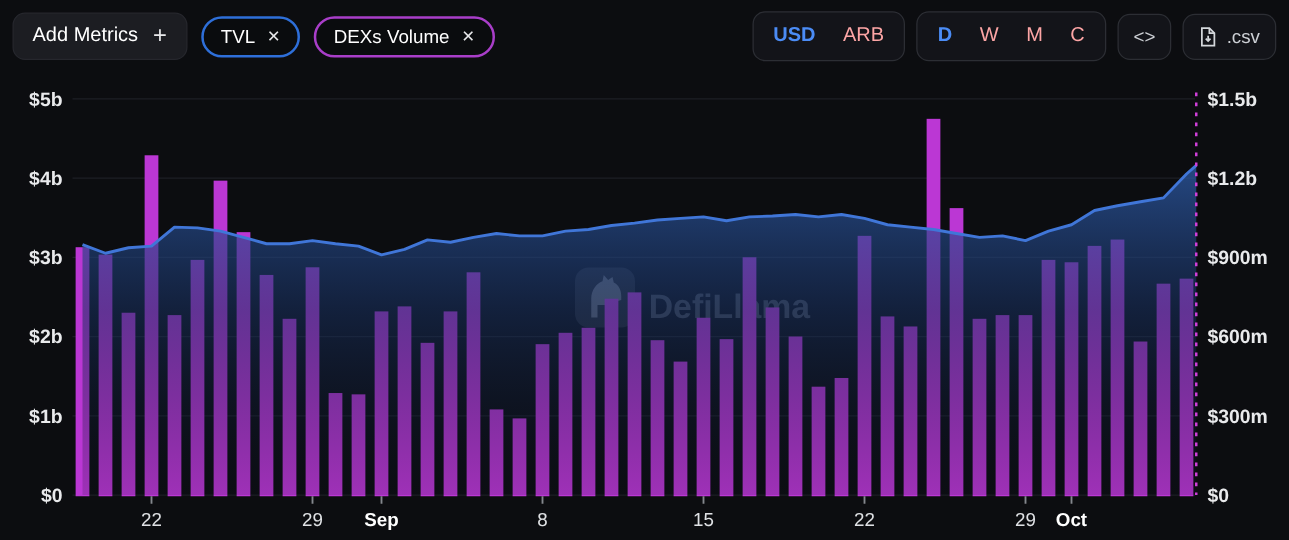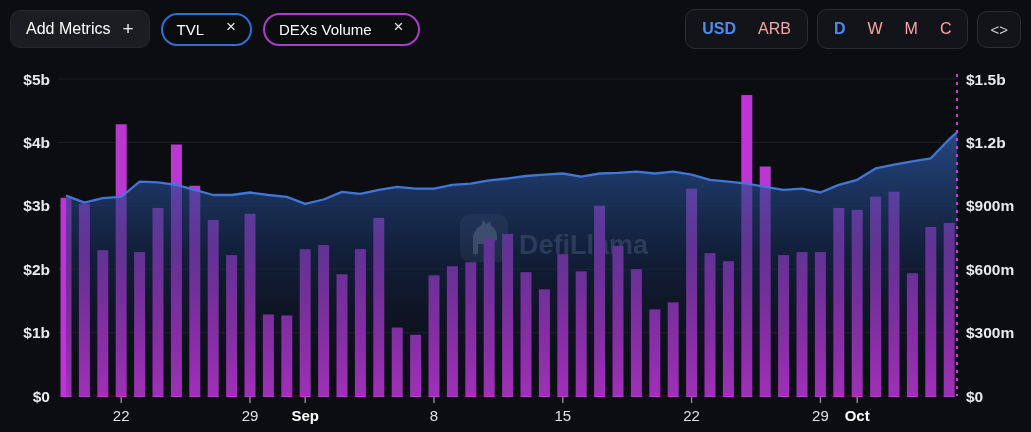--- a/index.html
+++ b/index.html
@@ -4,21 +4,21 @@
 <style>
   html,body{margin:0;padding:0;background:#0c0d10;}
   .app{position:relative;width:1031px;height:432px;background:#0c0d10;overflow:hidden;
        font-family:"Liberation Sans","DejaVu Sans",sans-serif;color:#fff;}
   .toolbar{position:absolute;top:0;left:0;right:0;height:58px;display:flex;align-items:center;
            justify-content:space-between;padding:0 10px;box-sizing:border-box;z-index:5;}
   .tb-left{display:flex;align-items:center;gap:11px;}
   .btn-add{display:flex;align-items:center;gap:12px;background:#1c1d22;border:1px solid #26272d;
            border-radius:10px;padding:9px 15px;color:#fff;font-size:16px;cursor:pointer;}
   .btn-add .plus{font-size:19px;line-height:14px;color:#e8e9eb;}
-  .pill{display:flex;align-items:flex-start;gap:22px;border:2px solid #666;border-radius:999px;
+  .pill{display:flex;align-items:center;gap:10px;border:2px solid #666;border-radius:999px;
         padding:6px 14px;background:rgba(10,11,14,.6);color:#fff;font-size:15px;cursor:pointer;}
   .pill .close{color:#e6e7e9;font-size:17px;line-height:12px;}
   .tb-right{display:flex;align-items:center;gap:9px;margin-left:36px;}
   .seg-group{display:flex;align-items:center;border:1px solid #2c2e34;background:#131419;
              border-radius:10px;padding:4px 5px;}
   .seg{padding:6px 11px;font-size:16px;color:#fca5a5;cursor:pointer;border-radius:7px;}
   .seg.active{color:#4b8cf5;font-weight:bold;}
   .icon-btn{display:flex;align-items:center;gap:7px;border:1px solid #2c2e34;background:#131419;
             border-radius:10px;padding:9px 12px;color:#cdd0d5;font-size:15px;cursor:pointer;}
   .icon-btn svg{display:block;}
@@ -55,20 +55,31 @@
         <span class="seg">ARB</span>
       </div>
       <div class="seg-group">
         <span class="seg active">D</span>
         <span class="seg">W</span>
         <span class="seg">M</span>
         <span class="seg">C</span>
       </div>
       <button class="icon-btn">
         <span>&lt;&gt;</span>
+      </button>
+      <button class="icon-btn">
+        <span>
+          <svg width="15" height="17" viewBox="0 0 15 17" fill="none" stroke="#d4d7db" stroke-width="1.4">
+            <path d="M2.5 1.5h6l4 4v10h-10z"></path>
+            <path d="M8.5 1.5v4h4"></path>
+            <path d="M7.5 7.5v4.2"></path>
+            <path d="M5.6 9.9l1.9 1.9 1.9-1.9"></path>
+          </svg>
+        </span>
+        <span>.csv</span>
       </button>
     </div>
   </div>
 
   <svg class="chart" id="chart-svg" width="1031" height="432" viewBox="0 0 1031 432">
       <defs>
         <linearGradient id="areaGrad" gradientUnits="userSpaceOnUse" x1="0" y1="128" x2="0" y2="396">
           <stop offset="0%" stop-color="rgba(47,95,175,0.74)"></stop>
           <stop offset="45%" stop-color="rgba(24,48,96,0.55)"></stop>
           <stop offset="100%" stop-color="rgba(10,16,34,0.16)"></stop>

